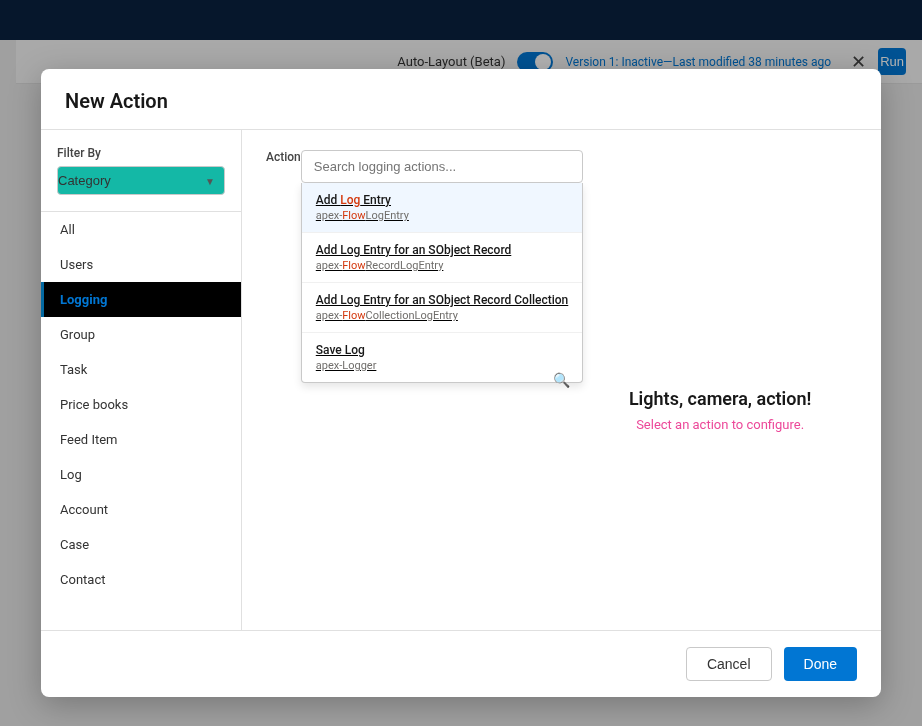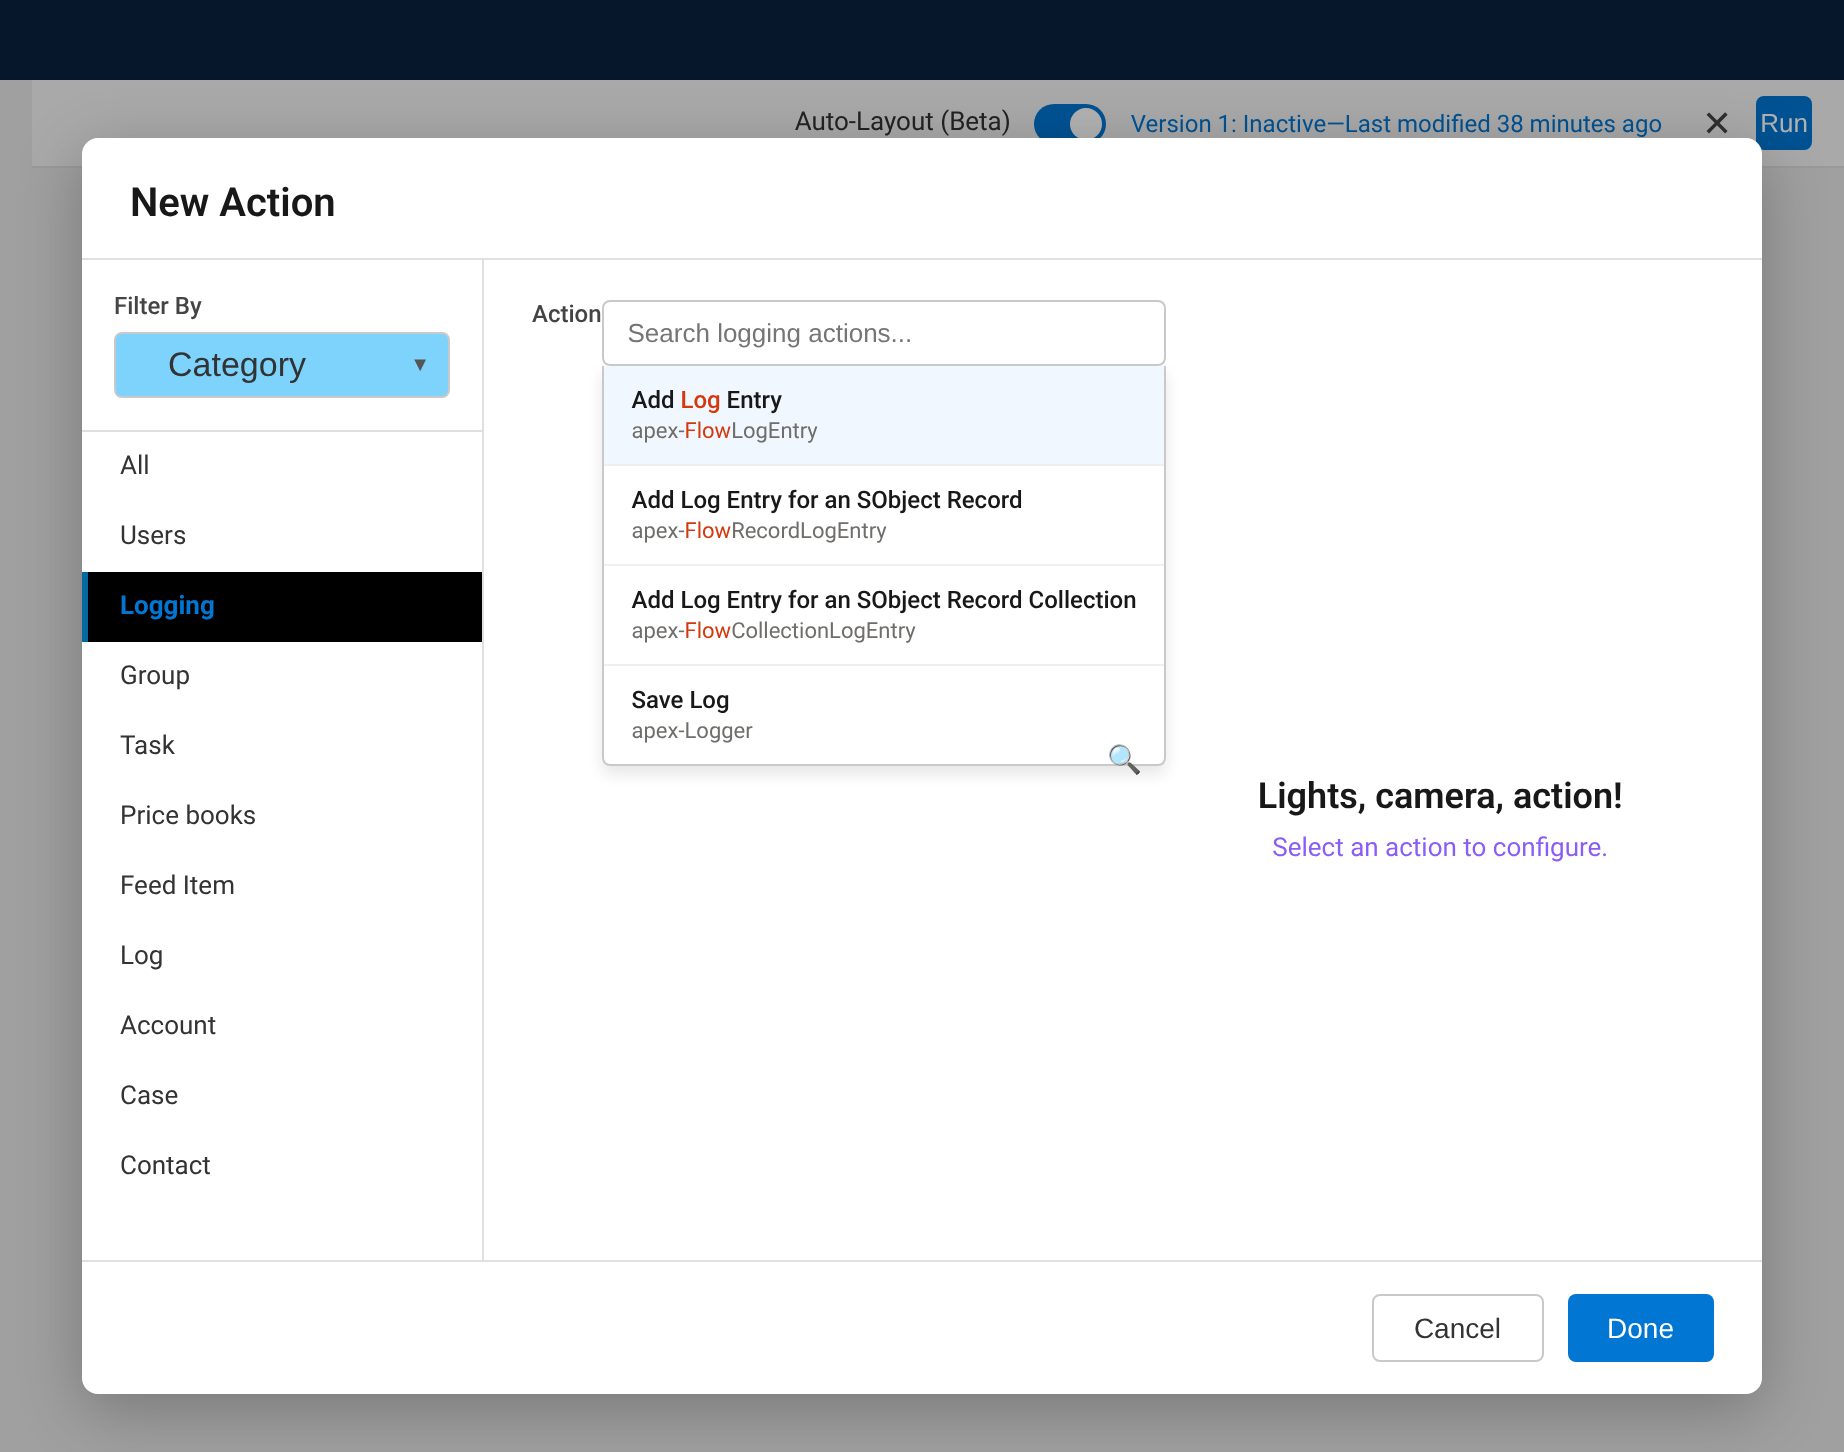--- a/index.html
+++ b/index.html
@@ -146,26 +146,26 @@
 
     .filter-label {
       font-size: 12px;
       color: #444;
       margin-bottom: 6px;
       font-weight: 500;
     }
 
     .filter-select {
       width: 100%;
-      padding: 6px 26px;
+      padding: 6px 0;
       border: 1px solid #c9c9c9;
       border-radius: 4px;
-      font-size: 17px;
+      font-size: 13px;
       color: #333;
-      background: #7dd3fc;
+      background: #14b8a6;
       cursor: pointer;
       appearance: none;
       -webkit-appearance: none;
       background-image: none;
       position: relative;
     }
 
     .select-wrapper {
       position: relative;
     }
@@ -214,20 +214,21 @@
     .action-label {
       font-size: 12px;
       color: #444;
       margin-bottom: 6px;
       font-weight: 500;
     }
 
     .search-container {
       position: relative;
       margin-bottom: 0;
+      text-decoration: underline;
     }
 
     .search-input {
       width: 100%;
       padding: 8px 40px 8px 12px;
       border: 1px solid #c9c9c9;
       border-radius: 4px;
       font-size: 13px;
       color: #333;
       outline: none;
@@ -299,21 +300,21 @@
     .empty-state-title {
       font-size: 18px;
       font-weight: 600;
       color: #181818;
       margin-bottom: 8px;
       margin-top: 20px;
     }
 
     .empty-state-subtitle {
       font-size: 13px;
-      color: #8b5cf6;
+      color: #ec4899;
     }
 
     
     .modal-footer {
       padding: 16px 24px;
       border-top: 1px solid #e0e0e0;
       display: flex;
       justify-content: flex-end;
       gap: 12px;
     }

